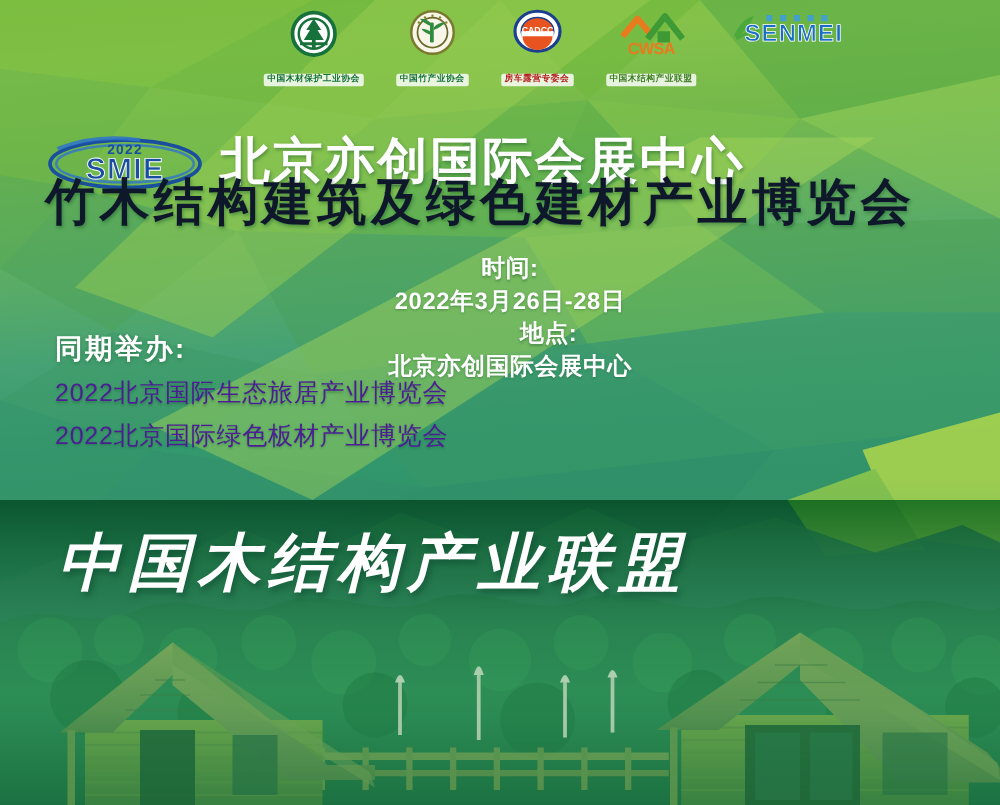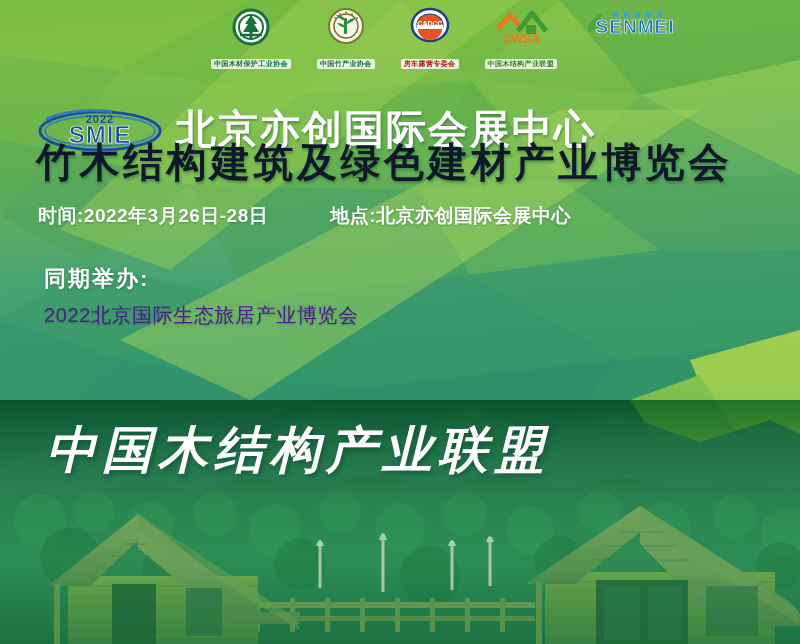--- a/index.html
+++ b/index.html
@@ -84,20 +84,21 @@
     text-shadow:1px 2px 3px rgba(20,80,40,.45);
   }
 
   
   .meta{
     position:absolute;left:38px;top:203px;width:740px;
     display:flex;align-items:center;
     font-size:19px;line-height:26px;color:#ffffff;font-weight:600;
     letter-spacing:.5px;white-space:nowrap;
     text-shadow:0 1px 2px rgba(20,80,40,.4);
+    flex-direction:column;
   }
   .meta .venue{margin-left:62px;}
 
   
   .concurrent{position:absolute;left:44px;top:264px;width:700px;}
   .concurrent .heading{
     font-size:22px;line-height:30px;font-weight:bold;color:#ffffff;
     letter-spacing:2px;margin-bottom:4px;
     text-shadow:0 1px 3px rgba(20,80,40,.45);
   }
@@ -417,17 +418,18 @@
   <div class="meta">
     <span>时间:</span>
       <span>2022年3月26日-28日</span>
     <span class="venue">地点:</span>
       <span>北京亦创国际会展中心</span>
   </div>
 
   <div class="concurrent">
     <div class="heading">同期举办:</div>
     <div class="ev">2022北京国际生态旅居产业博览会</div>
+    <div class="ev">2022北京国际绿色板材产业博览会</div>
   </div>
 
   <div class="slogan1">中国木结构产业联盟</div>
 
 </div>
 
 </body></html>

